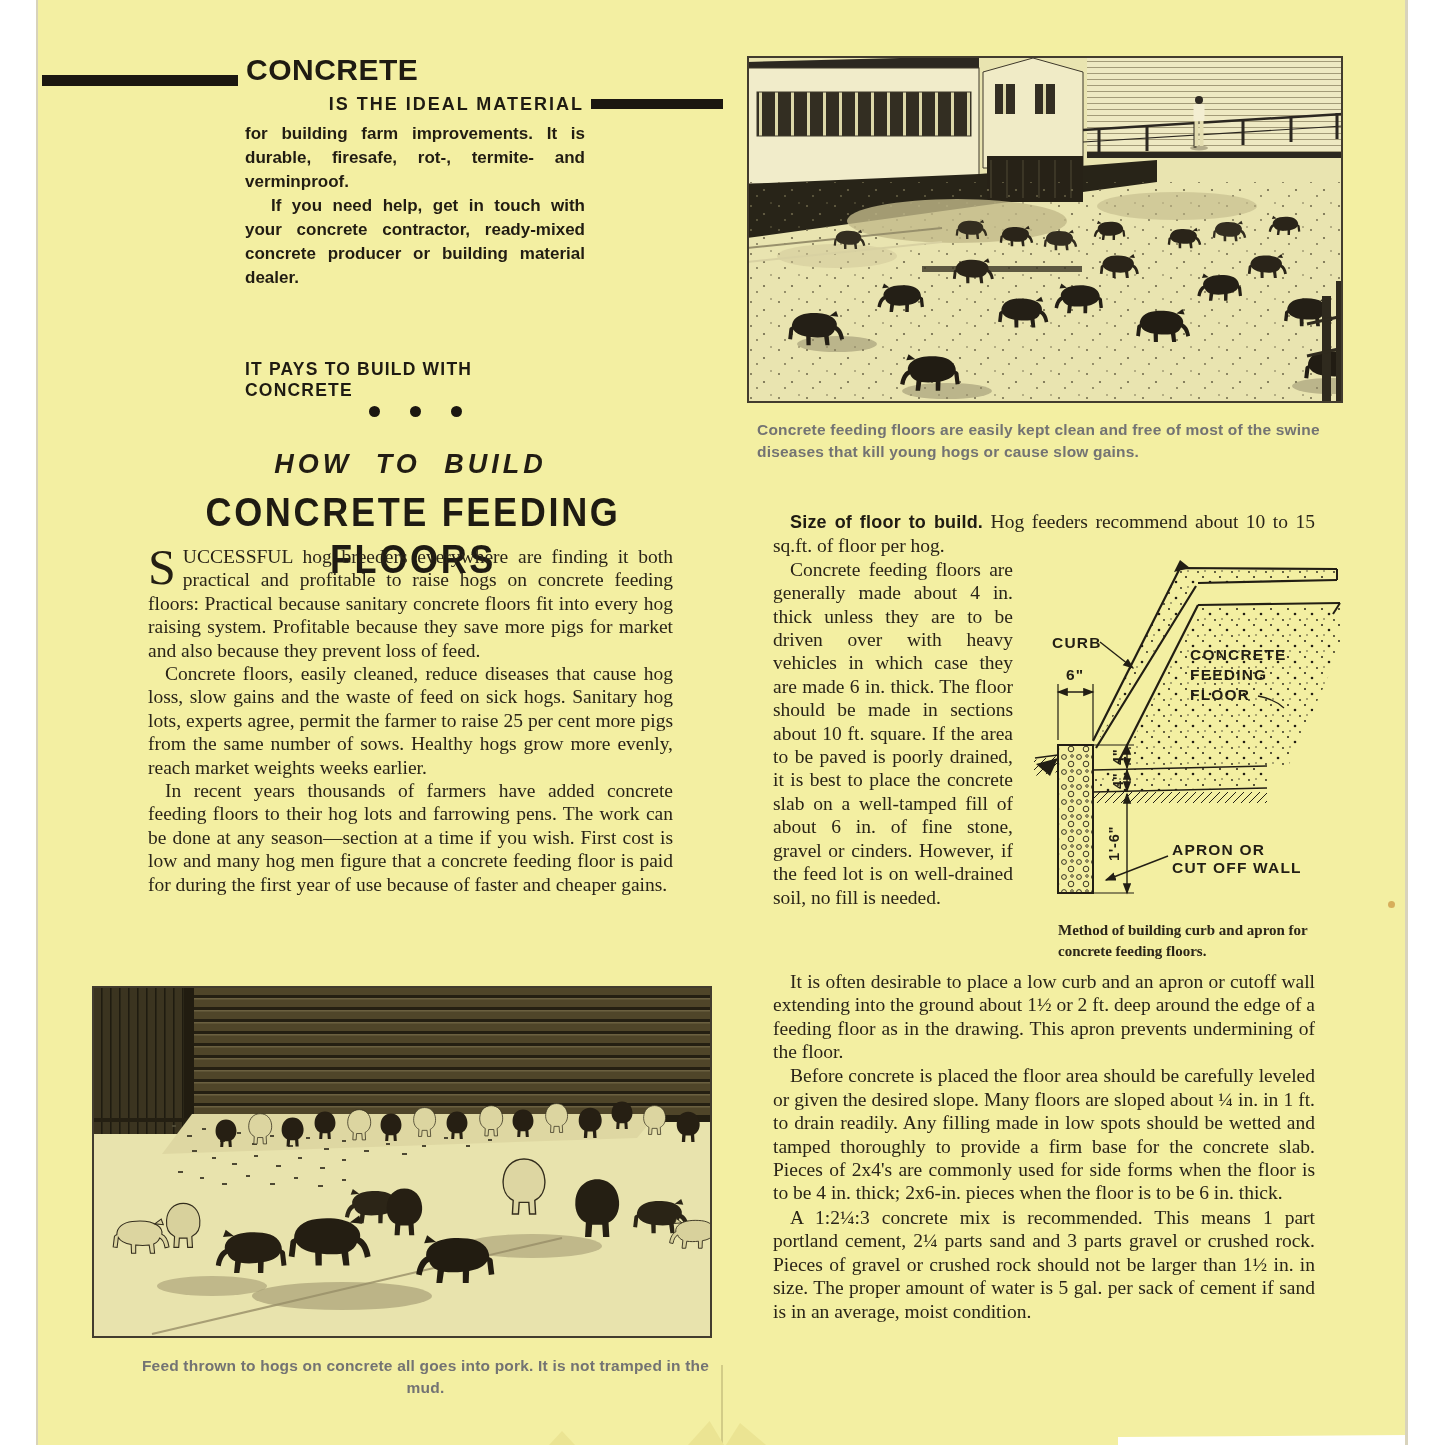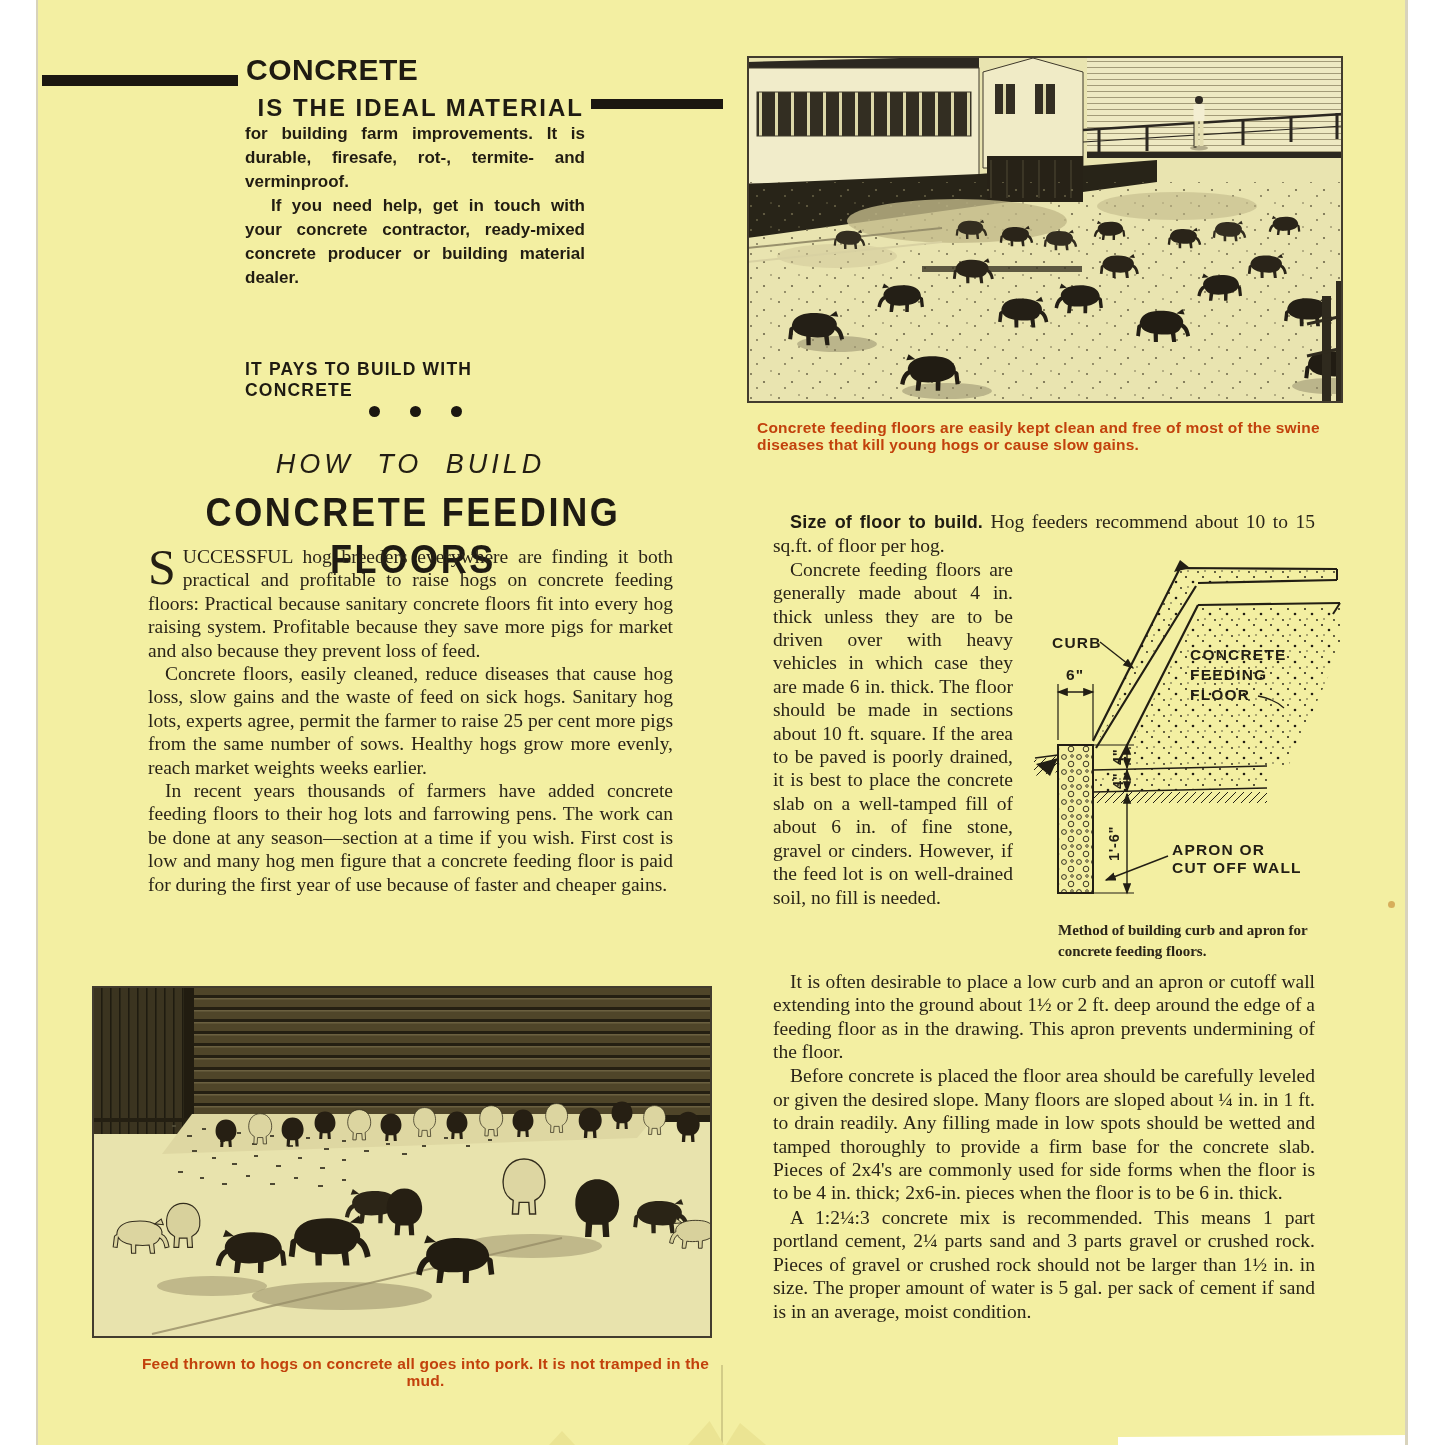--- a/index.html
+++ b/index.html
@@ -10,50 +10,50 @@
   .page-edge-right{position:absolute;left:1405px;top:0;width:3px;height:1445px;background:#d8d3bc;}
   .page-bottom-sliver{position:absolute;left:1118px;top:1436px;width:290px;height:10px;background:#ffffff;transform:rotate(-0.4deg);}
 
   
   .bar{position:absolute;background:#1b1710;}
   .bar-left{left:42px;top:75px;width:196px;height:11px;}
   .bar-right{left:591px;top:99px;width:132px;height:10px;}
   .mast-title{position:absolute;left:246px;top:53px;margin:0;font-size:30px;font-weight:800;
               letter-spacing:.5px;color:#1f1b12;}
   .mast-tagline{position:absolute;left:240px;top:94px;width:344px;text-align:right;
-                font-size:24px;font-weight:800;letter-spacing:2px;color:#1f1b12;}
+                font-size:18px;font-weight:800;letter-spacing:2px;color:#1f1b12;}
   .mast-body{position:absolute;left:245px;top:122px;width:340px;font-size:17px;line-height:24px;
              font-weight:700;text-align:justify;color:#211c12;}
   .mast-body p{margin:0;}
   .mast-body p.ind{text-indent:26px;}
   .mast-slogan{position:absolute;left:245px;top:359px;width:340px;font-size:17.5px;font-weight:800;
                letter-spacing:1.2px;color:#1f1b12;}
   .divider-dots{position:absolute;left:245px;top:403px;width:340px;text-align:center;}
   .divider-dots span{display:inline-block;width:11px;height:11px;border-radius:50%;
                      background:#1b1710;margin:0 15px;}
 
   
   .kicker{position:absolute;left:148px;top:449px;width:525px;text-align:center;margin:0;
-          font-style:italic;font-weight:400;font-size:27px;letter-spacing:4px;word-spacing:12px;color:#221d13;}
+          font-style:italic;font-weight:700;font-size:27px;letter-spacing:4px;word-spacing:12px;color:#221d13;}
   .big-title{position:absolute;left:88px;top:489px;width:650px;text-align:center;margin:0;
              font-weight:800;font-size:41px;letter-spacing:3px;transform:scaleX(.88);color:#1f1b12;}
 
   
   .serif{font-family:"Liberation Serif",serif;font-size:19.5px;line-height:23.4px;
          text-align:justify;color:#2a2418;}
   .serif p{margin:0;}
   .serif p.ind{text-indent:17px;}
   .article-body{position:absolute;left:148px;top:545px;width:525px;}
   .dropcap{float:left;font-size:50px;line-height:41px;padding:2px 7px 0 0;color:#241f13;}
 
   
   figure{margin:0;padding:0;}
   .fig-left{position:absolute;left:92px;top:986px;width:620px;}
   .fig-right{position:absolute;left:747px;top:56px;width:596px;}
-  .photo-caption{font-size:15.5px;line-height:17px;font-weight:600;color:#c2410c;letter-spacing:.2px;}
+  .photo-caption{font-size:15.5px;line-height:22px;font-weight:600;color:#737373;letter-spacing:.2px;}
   .fig-left .photo-caption{margin-top:13px;text-align:center;margin-left:47px;}
   .fig-right .photo-caption{margin-top:12px;margin-left:10px;width:582px;text-align:left;}
 
   
   .size-col{position:absolute;left:773px;top:510px;width:542px;}
   .size-col .lead b{font-family:"Liberation Sans",sans-serif;font-weight:800;font-size:18px;letter-spacing:.2px;color:#1f1b12;}
   .diagram-float{float:right;width:332px;margin:0 -30px 8px 0;}
   .diagram-float svg{display:block;margin-left:17px;}
   .diagram-caption{margin:12px 0 0 45px;width:262px;font-size:15px;line-height:21px;
                    font-weight:600;color:#2b2518;text-align:left;}

